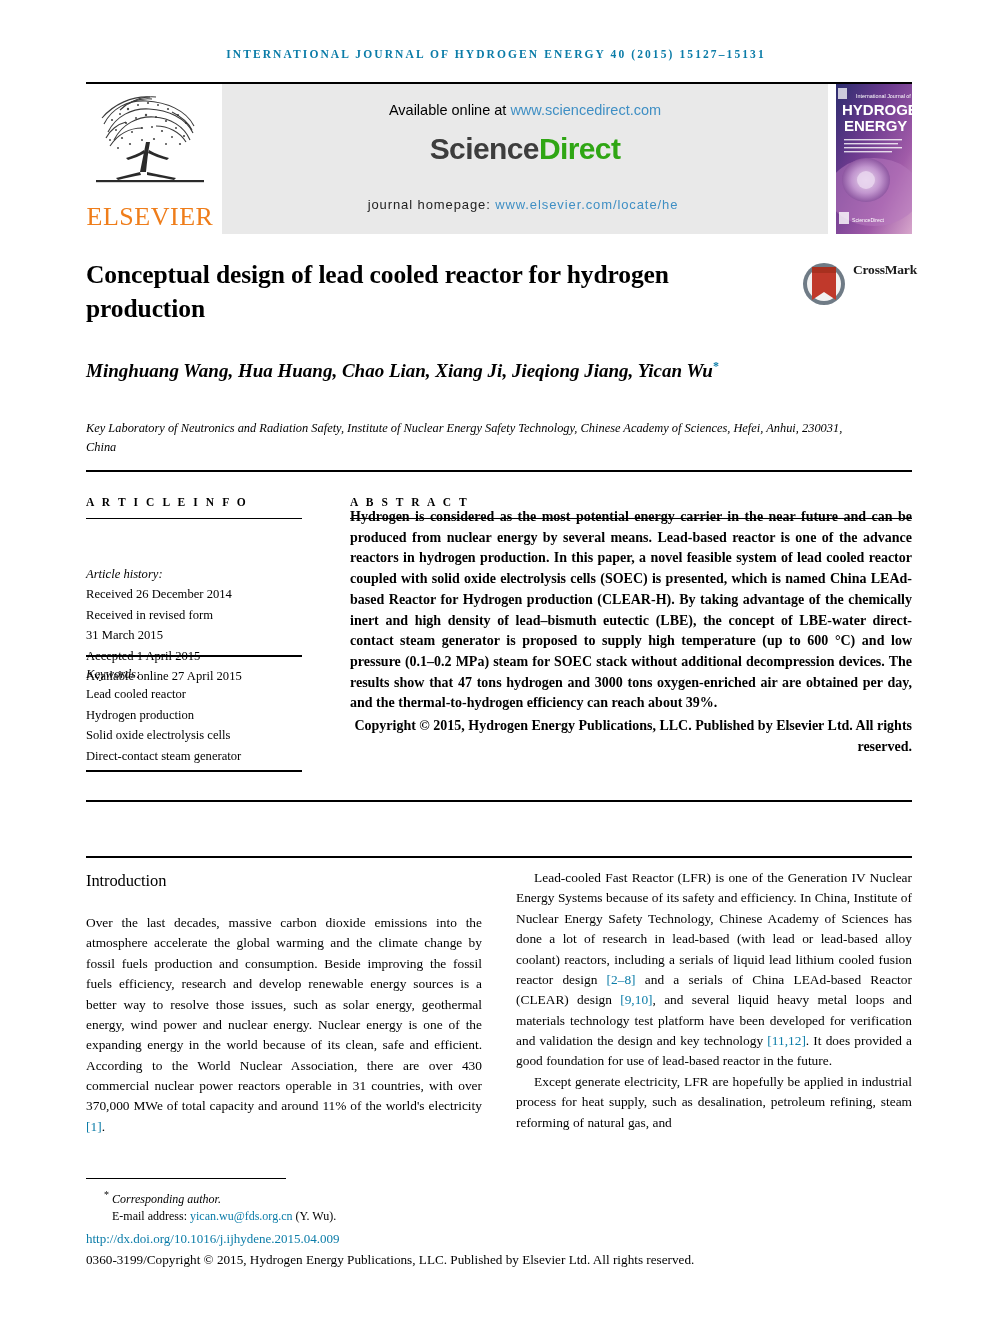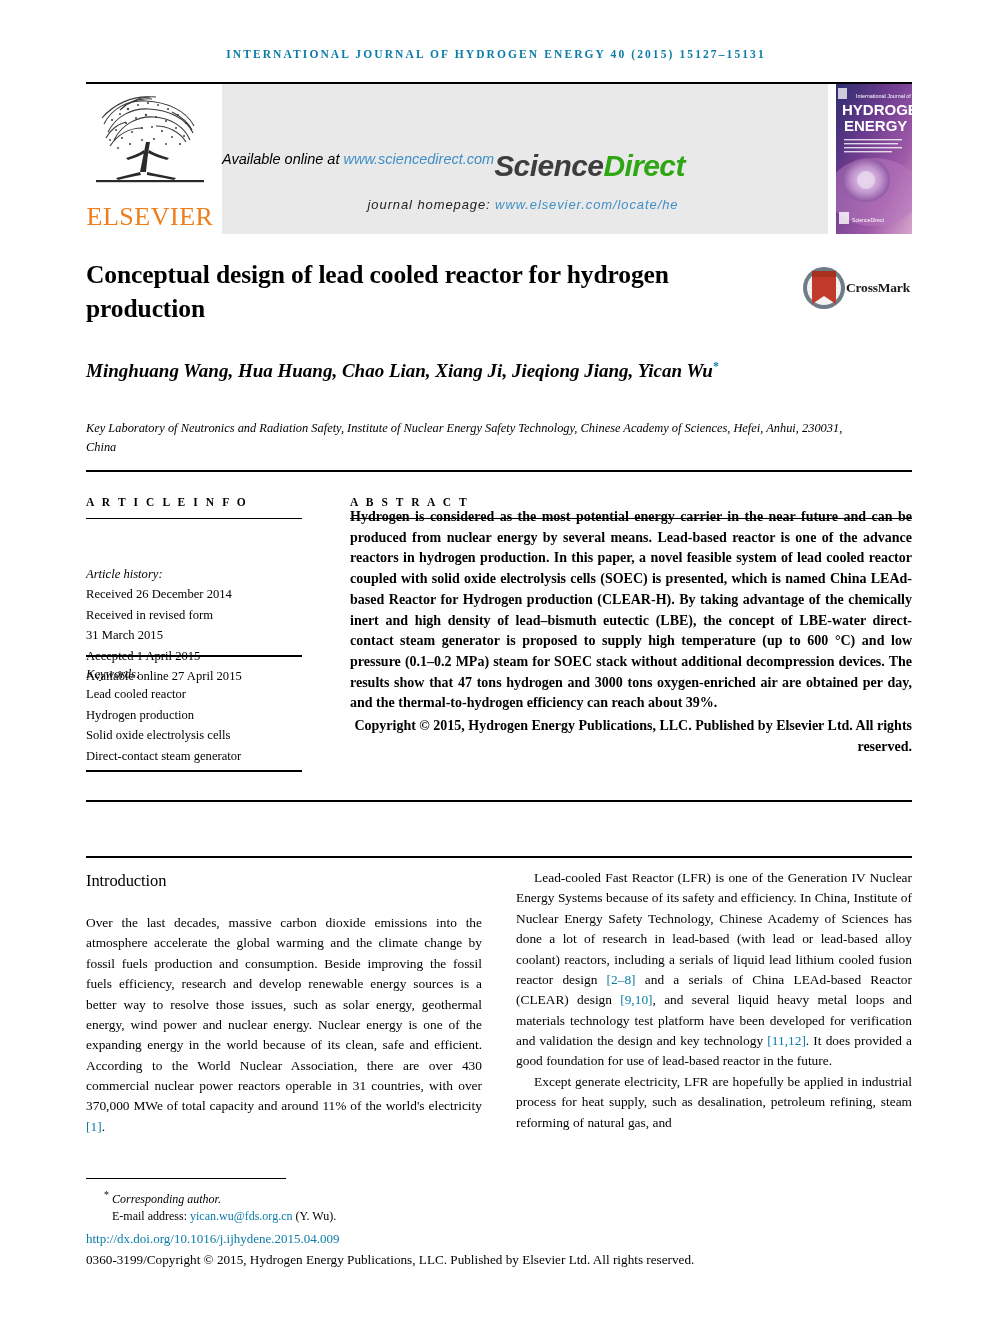--- a/index.html
+++ b/index.html
@@ -66,25 +66,25 @@
     padding-bottom: 4px;
     white-space: nowrap;
   }
   .sd-panel {
     flex: 1;
     background: #e9e9e9;
     margin-left: 8px;
     margin-right: 8px;
     position: relative;
     display: flex;
-    flex-direction: row;
+    flex-direction: column;
     align-items: center;
     justify-content: flex-start;
+    padding-top: 18px;
     box-sizing: border-box;
-    font-style: italic;
   }
   .sd-avail {
     font-family: "Liberation Sans", sans-serif;
     font-size: 14.5px;
     color: #000;
   }
   .sd-avail a { color: #3f8fc4; text-decoration: none; }
   .sd-logo {
     margin-top: 14px;
     font-family: "Liberation Sans", sans-serif;
@@ -126,21 +126,21 @@
     line-height: 1.33;
     letter-spacing: -0.1px;
   }
   .crossmark {
     position: absolute;
     right: 80px;
     top: 262px;
     width: 110px;
     height: 52px;
     display: flex;
-    align-items: center;
+    gap: 7px;
   }
   .cm-badge { width: 44px; height: 44px; flex: 0 0 44px; }
   .cm-label {
     font-family: "Liberation Serif", serif;
     font-weight: bold;
     font-size: 13.5px;
     color: #1b1b1b;
     letter-spacing: -0.2px;
   }
 

